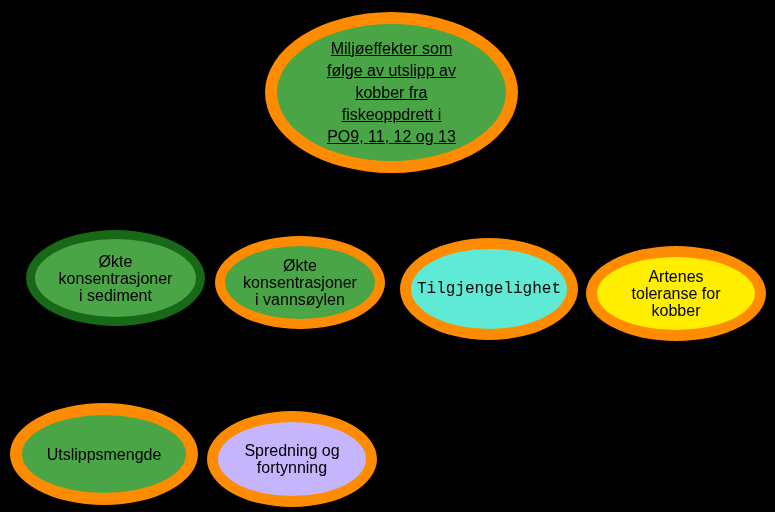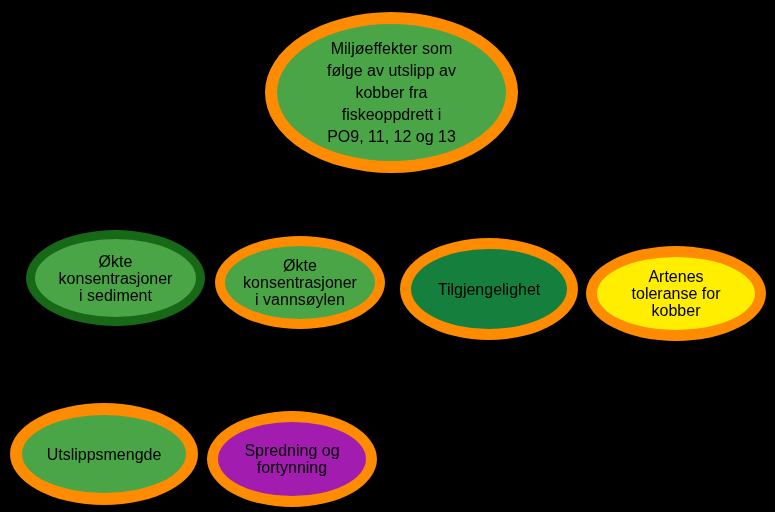--- a/index.html
+++ b/index.html
@@ -30,21 +30,21 @@
     text-align: center;
     color: #000000;
     font-size: 16px;
     line-height: 17px;
   }
   .node .label {
     white-space: pre-line;
     padding: 0 6px;
   }
   
-  .n0 { left: 265px; top: 12px;  width: 253px; height: 161px; border-width: 12px; line-height: 22px; }
+  .n0 { left: 265px; top: 12px;  width: 253px; height: 161px; border-width: 12px; line-height: 22px; text-decoration: underline; }
   .n1 { left: 26px;  top: 230px; width: 179px; height: 96px;  border-width: 9px;  }
   .n2 { left: 215px; top: 236px; width: 170px; height: 93px;  border-width: 10px; }
   .n3 { left: 400px; top: 238px; width: 178px; height: 102px; border-width: 11px; }
   .n4 { left: 586px; top: 246px; width: 180px; height: 95px;  border-width: 11px; }
   .n5 { left: 10px;  top: 403px; width: 188px; height: 102px; border-width: 12px; }
   .n6 { left: 207px; top: 411px; width: 170px; height: 96px;  border-width: 11px; }
 </style>
 </head>
 <body>
 
@@ -63,32 +63,32 @@
 konsentrasjoner
 i sediment</span>
   </div>
 
   <div class="node n2" style="background-color: rgb(74, 165, 70); border-color: rgb(255, 140, 0);">
     <span class="label">Økte
 konsentrasjoner
 i vannsøylen</span>
   </div>
 
-  <div class="node n3" style="background-color: #15803d; border-color: rgb(255, 140, 0);">
+  <div class="node n3" style="background-color: #5eead4; border-color: rgb(255, 140, 0); font-family: Liberation Mono, monospace;">
     <span class="label">Tilgjengelighet</span>
   </div>
 
   <div class="node n4" style="background-color: rgb(255, 238, 0); border-color: rgb(255, 140, 0);">
     <span class="label">Artenes
 toleranse for
 kobber</span>
   </div>
 
   <div class="node n5" style="background-color: rgb(74, 165, 70); border-color: rgb(255, 140, 0); align-items: center;">
     <span class="label">Utslippsmengde</span>
   </div>
 
-  <div class="node n6" style="background-color: #a21caf; border-color: rgb(255, 140, 0); text-align: center;">
+  <div class="node n6" style="background-color: #c4b5fd; border-color: rgb(255, 140, 0); text-align: center;">
     <span class="label">Spredning og
 fortynning</span>
   </div>
 
 </div>
 
 </body></html>

